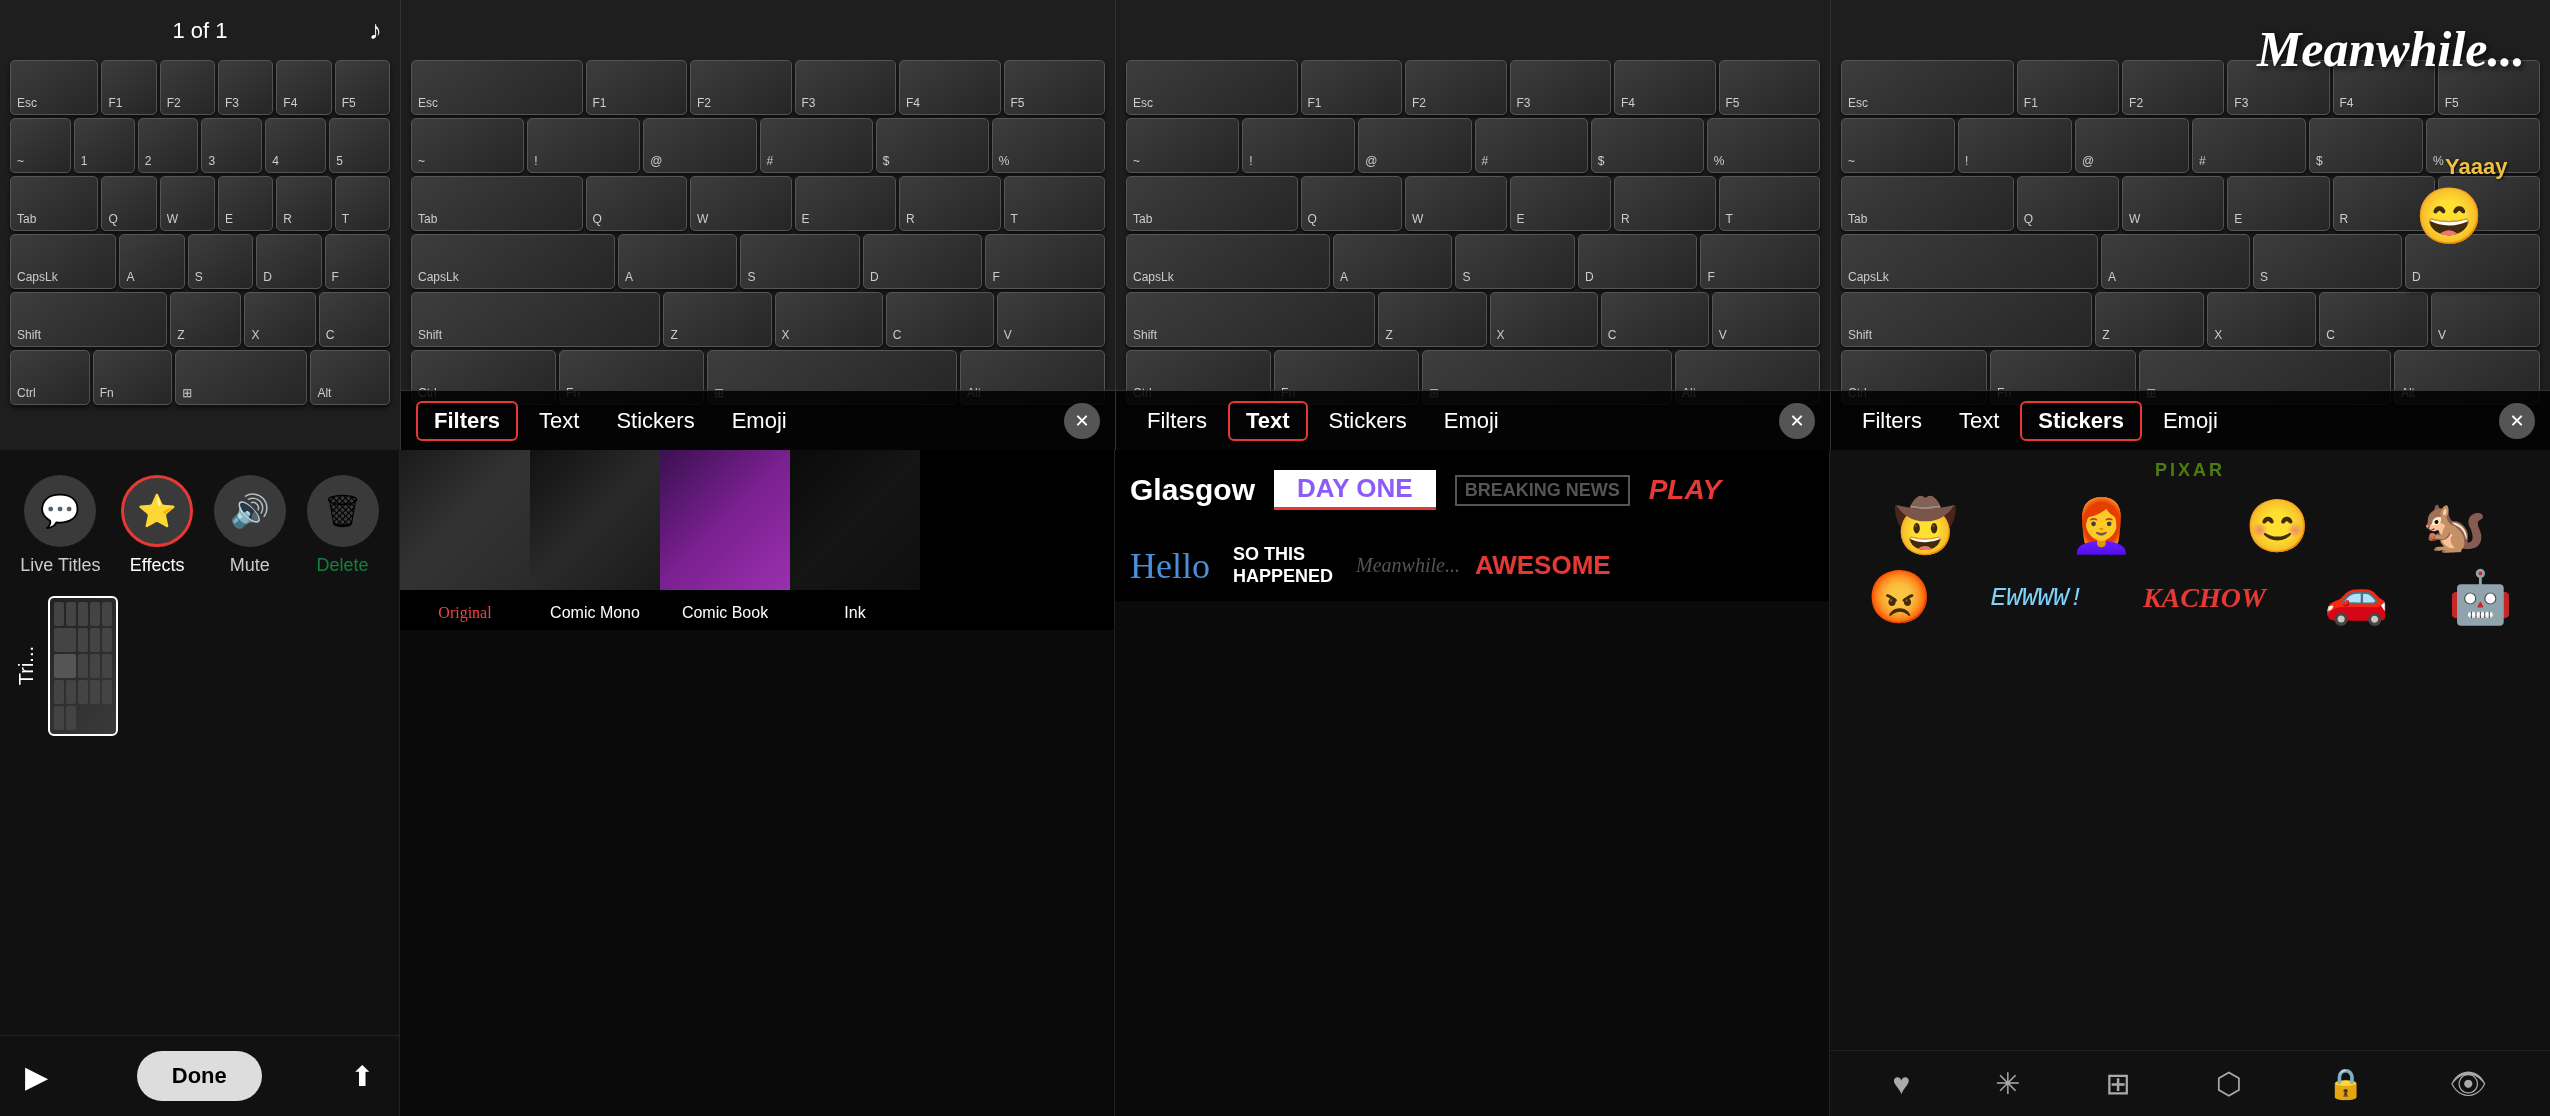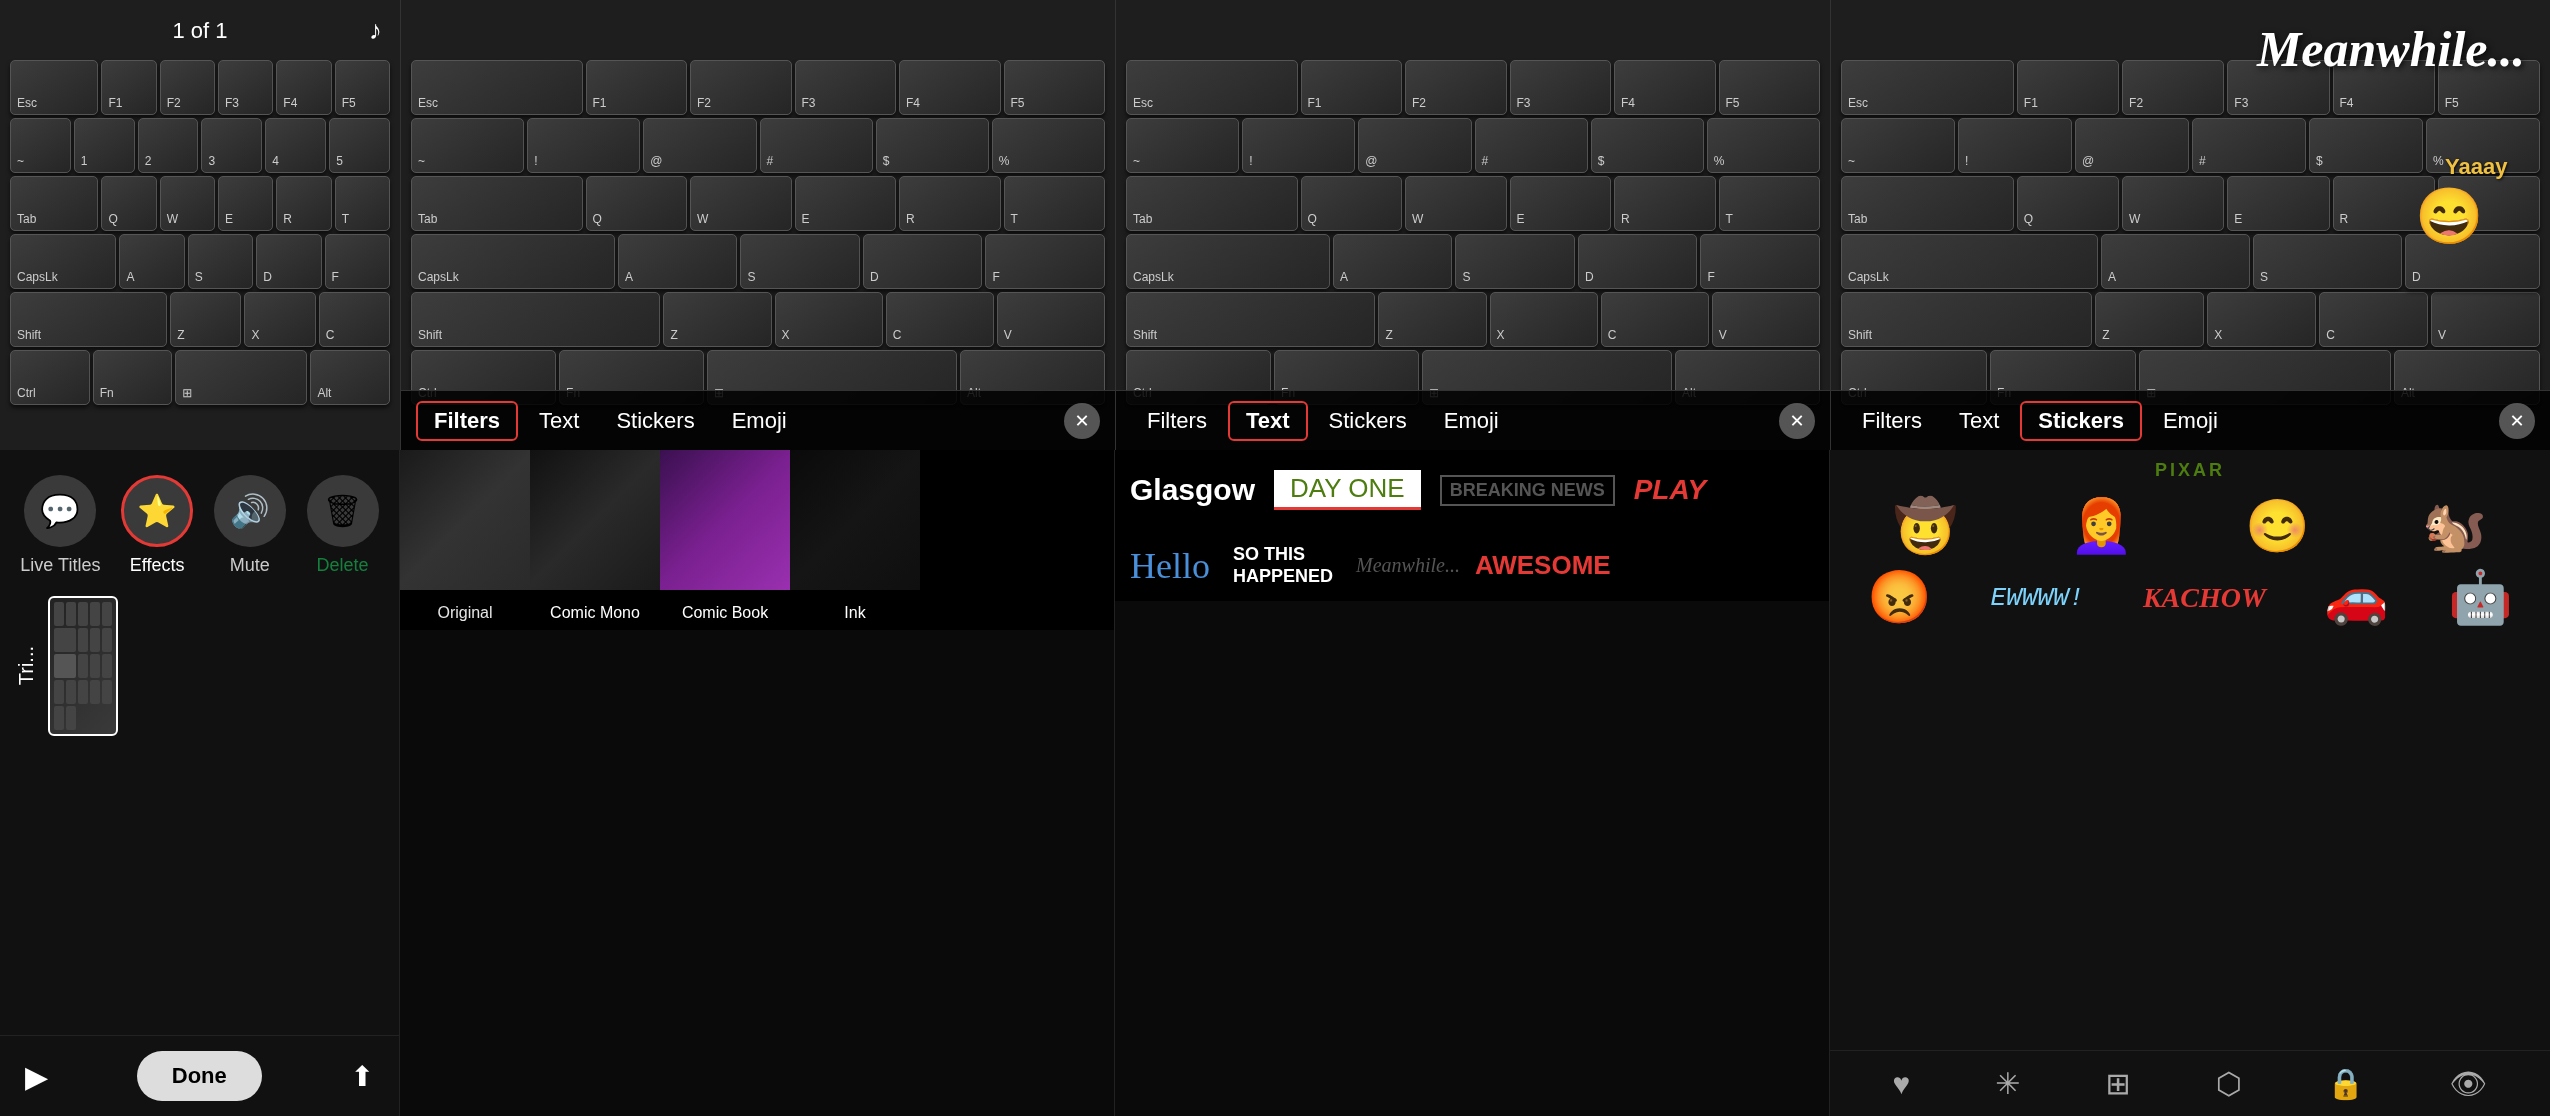--- a/index.html
+++ b/index.html
@@ -341,21 +341,21 @@
       <div style="background:#ddd; color:#000; font-size:22px; font-weight:600; padding:12px 35px; border-radius:25px; cursor:pointer;">Done</div>
       <div style="color:#fff; font-size:28px; cursor:pointer;">⬆</div>
     </div>
   </div>
 
   <div style="width:715px; display:flex; flex-direction:column; background:#000; border-right:1px solid #222;">
 
     <div style="display:flex; height:180px; overflow:hidden;">
       <div style="width:130px; height:180px; position:relative; overflow:hidden; cursor:pointer; flex-shrink:0;">
         <div style="width:130px; height:140px; background:linear-gradient(135deg,#1a1a1a,#333,#2a2a2a);"></div>
-        <div style="position:absolute; bottom:8px; left:50%; transform:translateX(-50%); color:#e5e5e5; font-size:16px; white-space:nowrap;">Original</div>
+        <div style="position:absolute; bottom:8px; left:50%; transform:translateX(-50%); color:#ef4444; font-size:16px; white-space:nowrap;font-family:Liberation Serif, serif;">Original</div>
       </div>
       <div style="width:130px; height:180px; position:relative; overflow:hidden; cursor:pointer; flex-shrink:0;">
         <div style="width:130px; height:140px; background:linear-gradient(135deg,#111,#2a2a2a,#1a1a1a);"></div>
         <div style="position:absolute; bottom:8px; left:50%; transform:translateX(-50%); color:#fff; font-size:16px; white-space:nowrap;">Comic Mono</div>
       </div>
       <div style="width:130px; height:180px; position:relative; overflow:hidden; cursor:pointer; flex-shrink:0;">
         <div style="width:130px; height:140px; background:linear-gradient(135deg,#3a1050,#7a2090,#9a30b0);"></div>
         <div style="position:absolute; bottom:8px; left:50%; transform:translateX(-50%); color:#fff; font-size:16px; white-space:nowrap;">Comic Book</div>
       </div>
       <div style="width:130px; height:180px; position:relative; overflow:hidden; cursor:pointer; flex-shrink:0;">
@@ -364,21 +364,21 @@
       </div>
     </div>
 
     <div style="flex:1; background:#0a0a0a;"></div>
   </div>
 
   <div style="width:715px; display:flex; flex-direction:column; background:#000; border-right:1px solid #222;">
 
     <div style="display:flex; align-items:center; padding:20px 15px; gap:19px; flex-wrap:wrap;">
       <div style="font-size:30px; font-weight:700; color:#fff; font-family:Helvetica Neue,sans-serif; cursor:pointer;">Glasgow</div>
-      <div style="font-size:26px; font-weight:400; color:#4d7c0f; background:#fff; padding:3px 16px; border-bottom:3px solid #e53935; cursor:pointer;">DAY ONE</div>
+      <div style="font-size:26px; font-weight:700; color:#8b5cf6; background:#fff; padding:3px 23px; border-bottom:3px solid #e53935; cursor:pointer;">DAY ONE</div>
       <div style="font-size:18px; font-weight:700; color:#555; border:2px solid #555; padding:3px 8px; cursor:pointer; white-space:nowrap;">BREAKING NEWS</div>
       <div style="font-size:28px; font-weight:900; color:#e53935; font-style:italic; cursor:pointer;">PLAY</div>
     </div>
 
     <div style="display:flex; align-items:center; padding:10px 15px; gap:15px; flex-wrap:wrap;">
       <div style="font-size:36px; font-weight:400; color:#4a8fd9; font-family:Georgia,serif; cursor:pointer;">Hello</div>
       <div style="font-size:18px; font-weight:900; color:#fff; background:#000; padding:4px 8px; line-height:1.2; cursor:pointer; white-space:nowrap;">SO THIS<br>HAPPENED</div>
       <div style="font-size:20px; font-style:italic; color:#555; font-family:Georgia,serif; cursor:pointer; white-space:nowrap;">Meanwhile...</div>
       <div style="font-size:26px; font-weight:900; color:#e53935; cursor:pointer;">AWESOME</div>
     </div>

